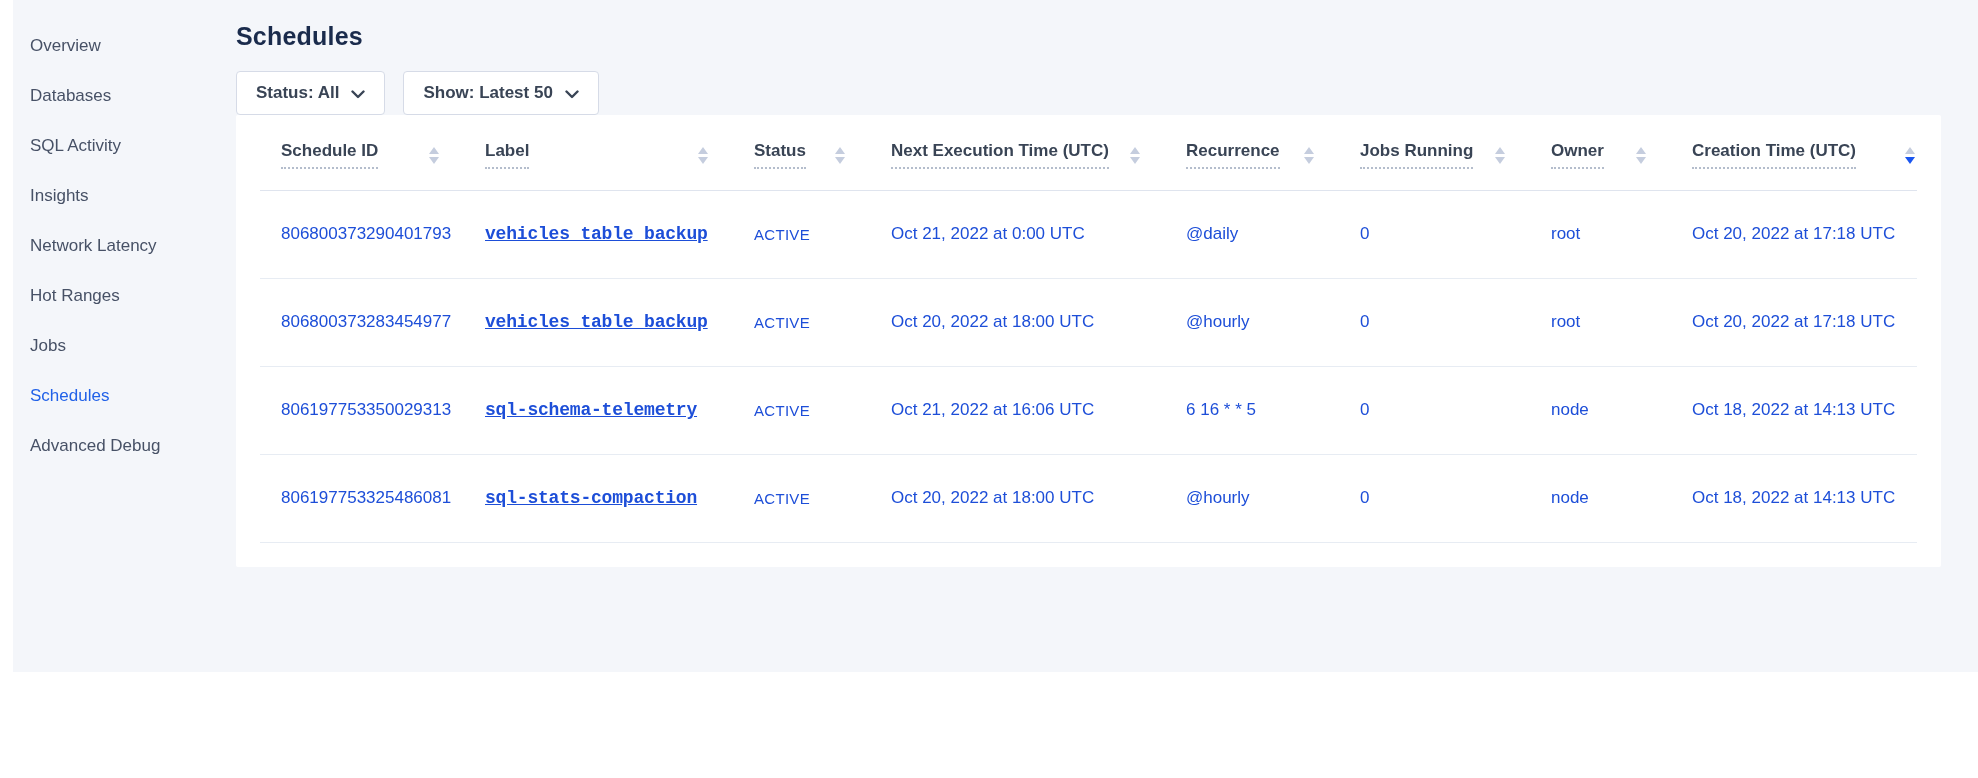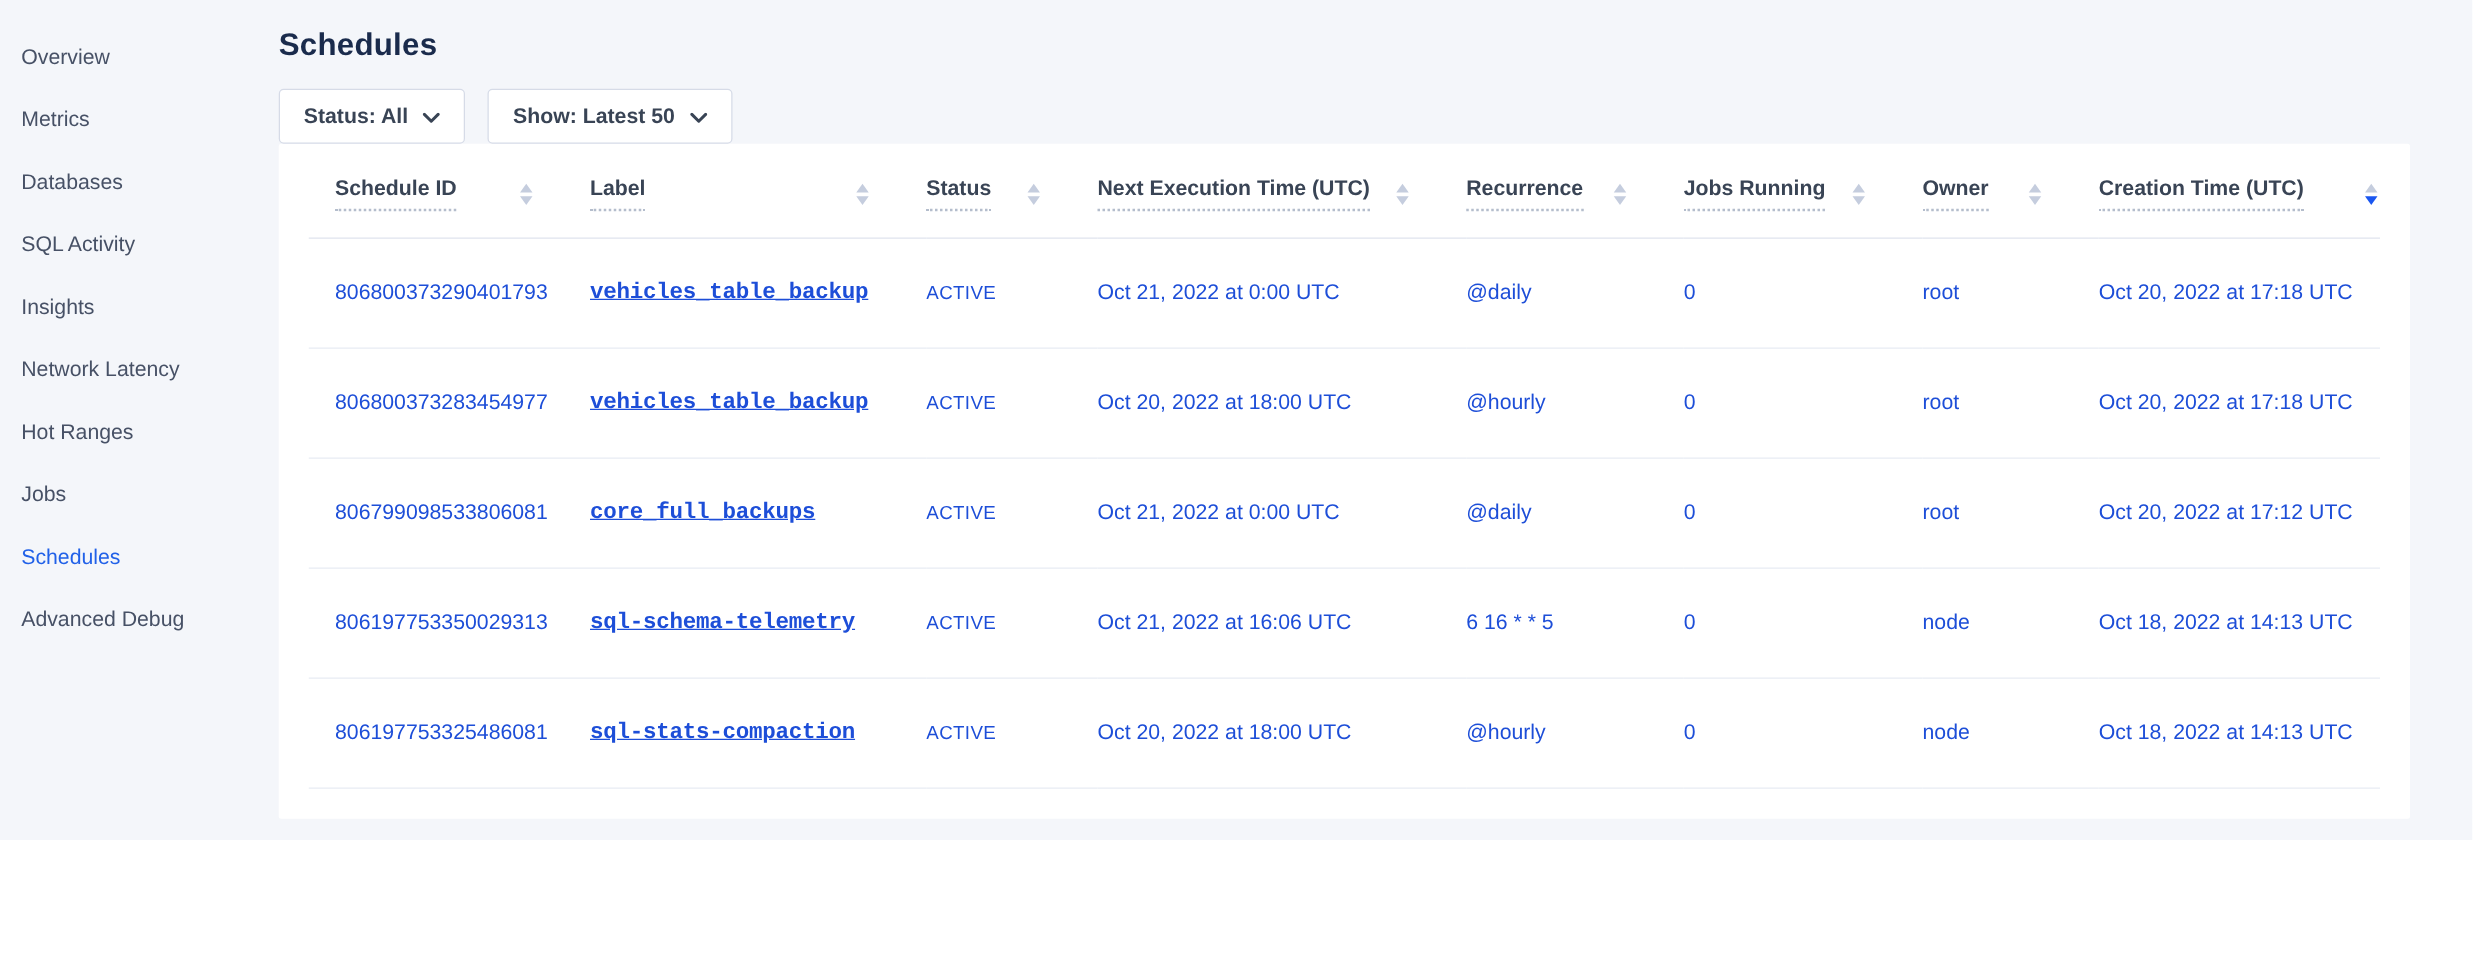--- a/index.html
+++ b/index.html
@@ -3,21 +3,21 @@
 <meta charset="utf-8">
 <style>
   * { box-sizing: border-box; margin: 0; padding: 0; }
   html, body { width: 1978px; height: 778px; }
   body {
     font-family: "Liberation Sans", "DejaVu Sans", sans-serif;
     background: #ffffff;
     color: #242c3c;
     overflow: hidden;
   }
-  .app { display: flex; width: 1978px; height: 672px; flex-direction: column; }
+  .app { display: flex; width: 1978px; height: 672px; }
   .left-gutter { width: 13px; background: #ffffff; flex: none; }
   .page { flex: 1; display: flex; background: #f4f6fa; }
 
   
   .sidebar { width: 223px; flex: none; padding-top: 21px; }
   .nav-item {
     display: flex; align-items: center;
     height: 50px; padding-left: 17px;
     font-size: 17px; color: #475166;
     text-decoration: none; cursor: pointer;
@@ -95,21 +95,20 @@
 </head>
 <body>
 
 <div class="app">
   <div class="left-gutter"></div>
   <div class="page">
 
     <aside class="sidebar">
       <nav id="sidebar-nav">
           <a class="nav-item">Overview</a>
-          <a class="nav-item">Metrics</a>
           <a class="nav-item">Databases</a>
           <a class="nav-item">SQL Activity</a>
           <a class="nav-item">Insights</a>
           <a class="nav-item">Network Latency</a>
           <a class="nav-item">Hot Ranges</a>
           <a class="nav-item">Jobs</a>
           <a class="nav-item active">Schedules</a>
           <a class="nav-item">Advanced Debug</a>
         </nav>
     </aside>
@@ -240,30 +239,20 @@
                 <td>806800373283454977</td>
                 <td class="cell-label">vehicles_table_backup</td>
                 <td class="cell-status">ACTIVE</td>
                 <td>Oct 20, 2022 at 18:00 UTC</td>
                 <td>@hourly</td>
                 <td>0</td>
                 <td>root</td>
                 <td>Oct 20, 2022 at 17:18 UTC</td>
               </tr>
               <tr>
-                <td>806799098533806081</td>
-                <td class="cell-label">core_full_backups</td>
-                <td class="cell-status">ACTIVE</td>
-                <td>Oct 21, 2022 at 0:00 UTC</td>
-                <td>@daily</td>
-                <td>0</td>
-                <td>root</td>
-                <td>Oct 20, 2022 at 17:12 UTC</td>
-              </tr>
-              <tr>
                 <td>806197753350029313</td>
                 <td class="cell-label">sql-schema-telemetry</td>
                 <td class="cell-status">ACTIVE</td>
                 <td>Oct 21, 2022 at 16:06 UTC</td>
                 <td>6 16 * * 5</td>
                 <td>0</td>
                 <td>node</td>
                 <td>Oct 18, 2022 at 14:13 UTC</td>
               </tr>
               <tr>

